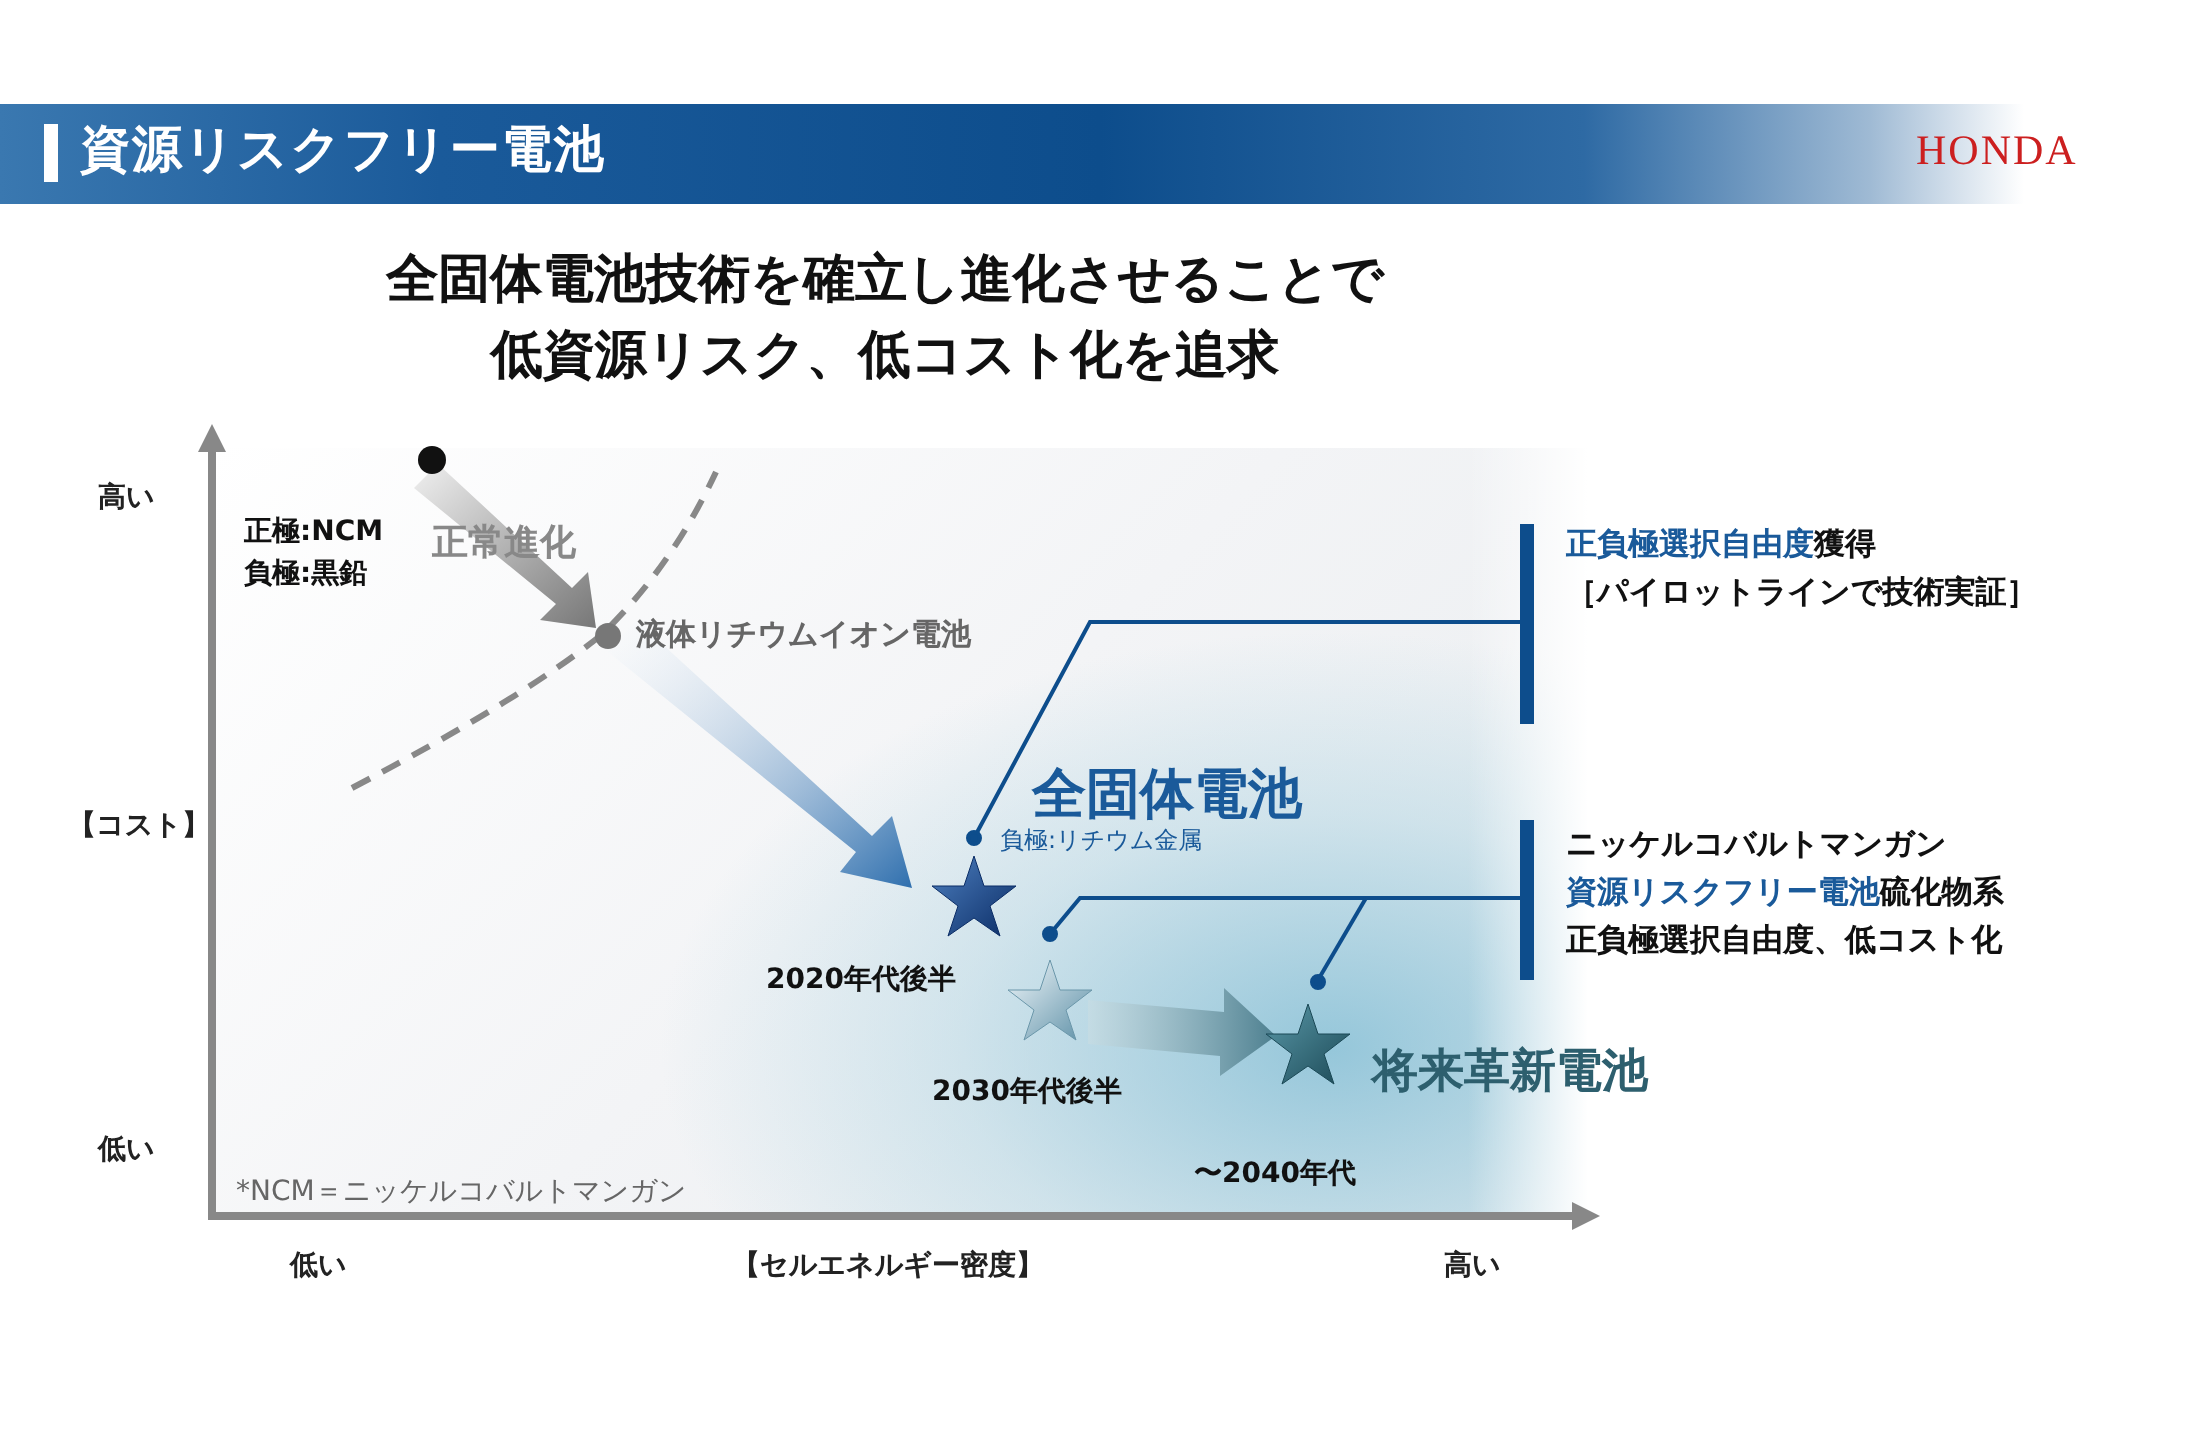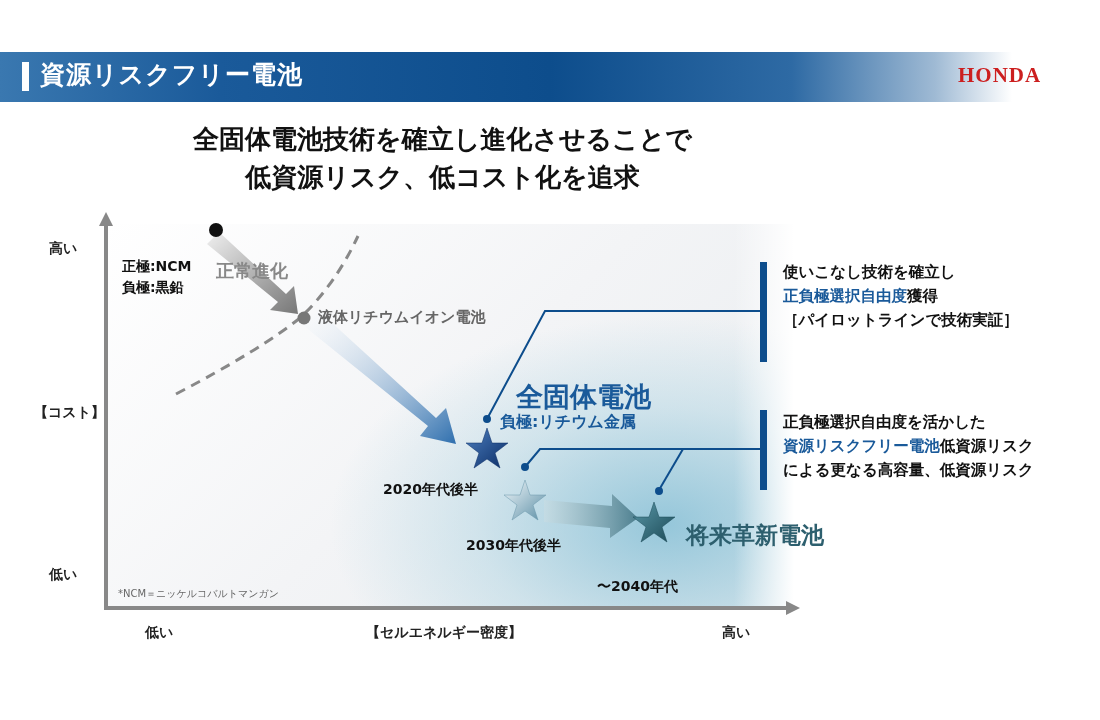--- a/index.html
+++ b/index.html
@@ -1,36 +1,36 @@
 <!DOCTYPE html>
 <html><head>
 <meta charset="utf-8">
 <style>
   html,body{margin:0;padding:0;background:#fff;}
   body{width:1100px;height:720px;position:relative;overflow:hidden;font-family:"DejaVu Sans","Liberation Sans",sans-serif;color:#111;}
   .header-band{position:absolute;left:0;top:52px;width:1100px;height:50px;
     background:linear-gradient(90deg,#3a78b0 0%,#1a5a9a 20%,#0d4d8c 50%,#2e6aa4 72%,#9fbad4 85%,#fff 92%);}
   .header-bar{position:absolute;left:22px;top:62px;width:7px;height:29px;background:#fff;}
   .header-title{position:absolute;left:40px;top:58px;font-size:25px;color:#fff;font-weight:bold;letter-spacing:1px;}
-  .logo{position:absolute;left:958px;top:63px;font-family:"Liberation Serif","DejaVu Serif",serif;font-weight:bold;font-size:21px;color:#cc1f1f;letter-spacing:1px;}
+  .logo{position:absolute;left:958px;top:63px;font-family:"Liberation Serif","DejaVu Serif",serif;font-weight:normal;font-size:21px;color:#cc1f1f;letter-spacing:1px;}
   .headline{position:absolute;left:0;width:885px;text-align:center;font-size:26px;font-weight:bold;color:#111;}
   .plot-bg{position:absolute;left:106px;top:224px;width:688px;height:384px;
     background:
       radial-gradient(ellipse 420px 260px at 560px 300px, rgba(120,185,210,0.75) 0%, rgba(170,210,225,0.45) 45%, rgba(255,255,255,0) 80%),
       linear-gradient(135deg,#ffffff 0%,#f3f4f6 50%,#e8ecef 100%);}
   .plot-bg::after{content:"";position:absolute;right:0;top:0;width:60px;height:100%;background:linear-gradient(90deg,rgba(255,255,255,0),#fff);}
   .axis-label{position:absolute;font-size:14px;font-weight:bold;color:#222;}
   .plain{position:absolute;font-size:14px;font-weight:bold;color:#111;line-height:21px;}
   .gray-lbl{position:absolute;font-size:15px;font-weight:bold;color:#666;}
   .big-gray{position:absolute;font-size:18px;font-weight:bold;color:#888;}
   .blue-title{position:absolute;font-size:27px;font-weight:bold;color:#1a5a9a;}
-  .blue-sub{position:absolute;font-size:16px;font-weight:bold;color:#1a5a9a;}
+  .blue-sub{position:absolute;font-size:12px;font-weight:normal;color:#1a5a9a;}
   .teal-title{position:absolute;font-size:23px;font-weight:bold;color:#2d5f6e;}
   .year{position:absolute;font-size:14px;font-weight:bold;color:#111;}
-  .note{position:absolute;font-size:10px;color:#666;}
+  .note{position:absolute;font-size:14px;color:#666;}
   .callout{position:absolute;font-size:15.5px;font-weight:bold;color:#111;line-height:24px;}
   .callout .hl{color:#1a5a9a;}
   .callout .small{font-size:11px;}
   .cbar{position:absolute;width:7px;background:#0d4d8c;}
   svg.overlay{position:absolute;left:0;top:0;}
 </style>
 </head>
 <body>
 
 <div class="header-band"></div>
@@ -128,23 +128,22 @@
 <div class="year" style="left:383px;top:481px;">2020年代後半</div>
 <div class="year" style="left:466px;top:537px;">2030年代後半</div>
 
 <div class="teal-title" style="left:686px;top:520px;">将来革新電池</div>
 <div class="year" style="left:597px;top:566px;margin-top:12px;">〜2040年代</div>
 
 <div class="note" style="left:118px;top:587px;">*NCM＝ニッケルコバルトマンガン</div>
 
 <div class="cbar" style="left:760px;top:262px;height:100px;"></div>
 <div class="callout" style="left:783px;top:260px;">
-  <div>使いこなし技術を確立し</div>
   <div><span class="hl">正負極選択自由度</span><span>獲得</span></div>
   <div>［パイロットラインで技術実証］</div>
 </div>
 
 <div class="cbar" style="left:760px;top:410px;height:80px;"></div>
 <div class="callout" style="left:783px;top:410px;">
-  <div>正負極選択自由度を活かした</div>
-  <div><span class="hl">資源リスクフリー電池</span><span>低資源リスク</span></div>
-  <div>による更なる高容量、低資源リスク</div>
+  <div>ニッケルコバルトマンガン</div>
+  <div><span class="hl">資源リスクフリー電池</span><span>硫化物系</span></div>
+  <div>正負極選択自由度、低コスト化</div>
 </div>
 
 </body></html>

